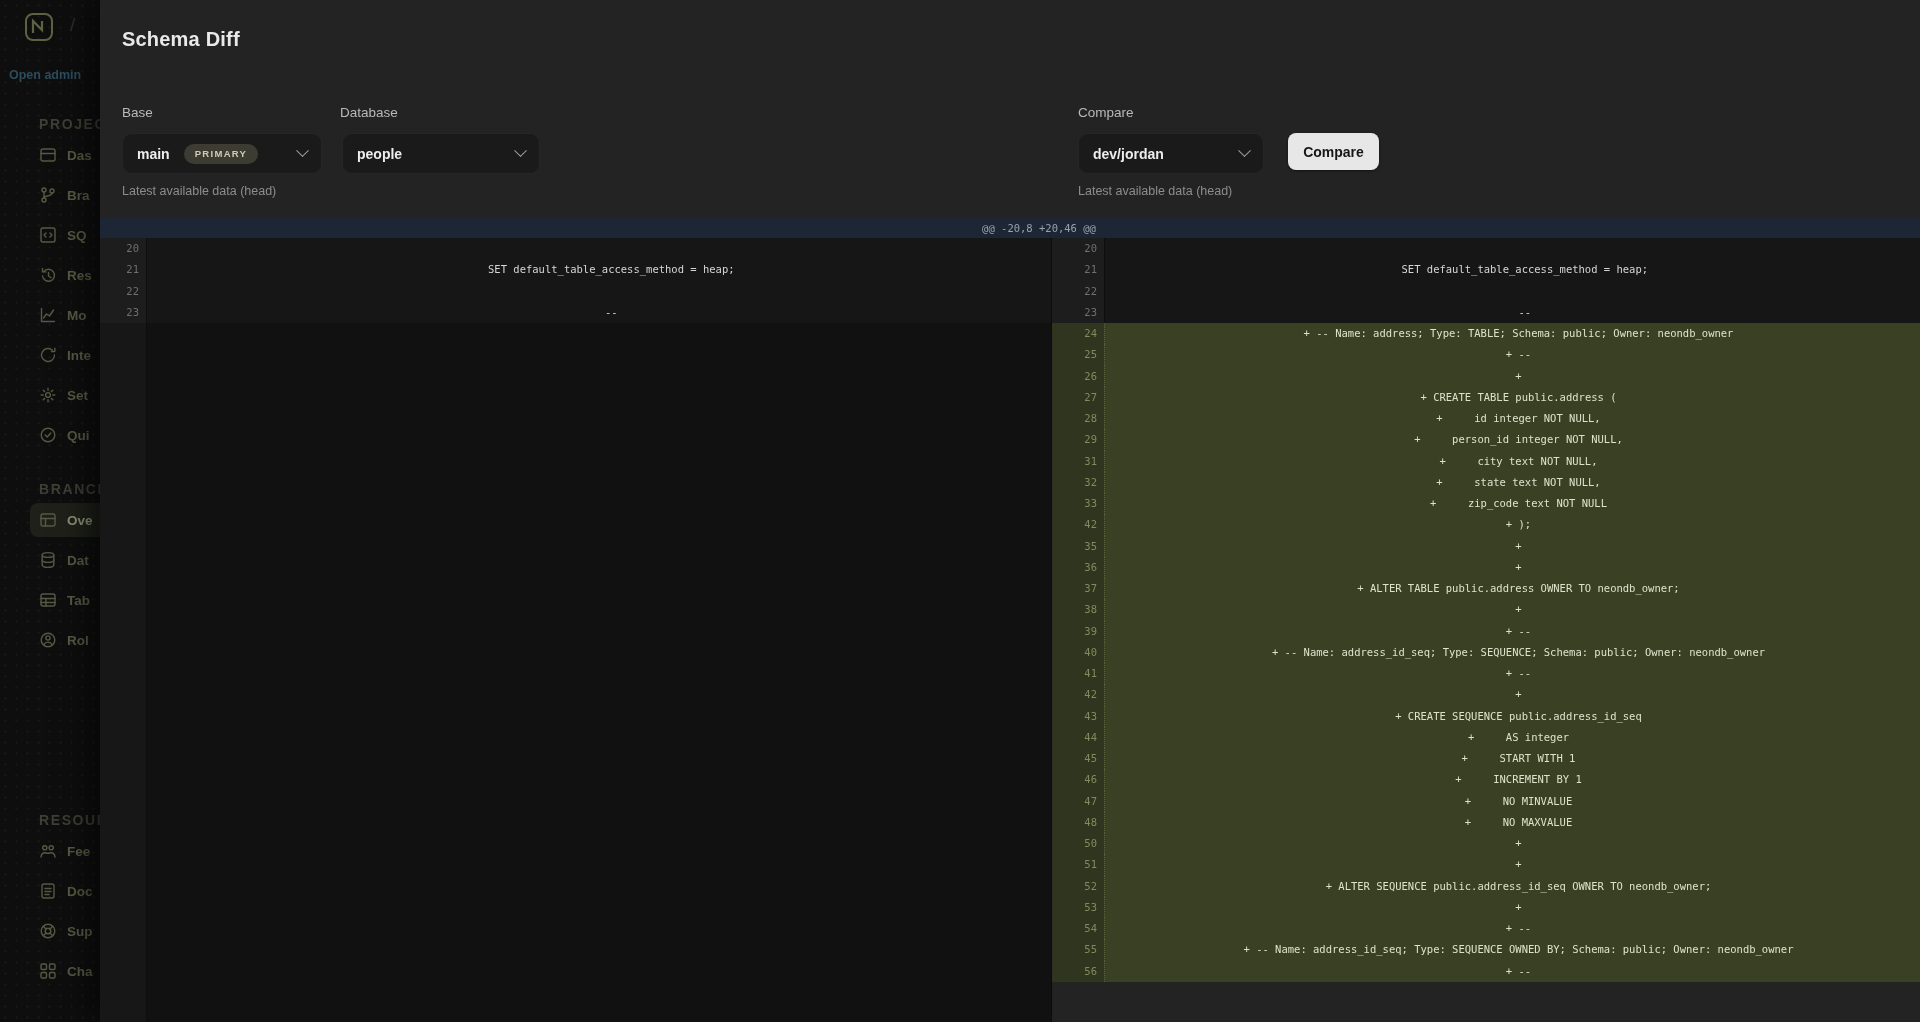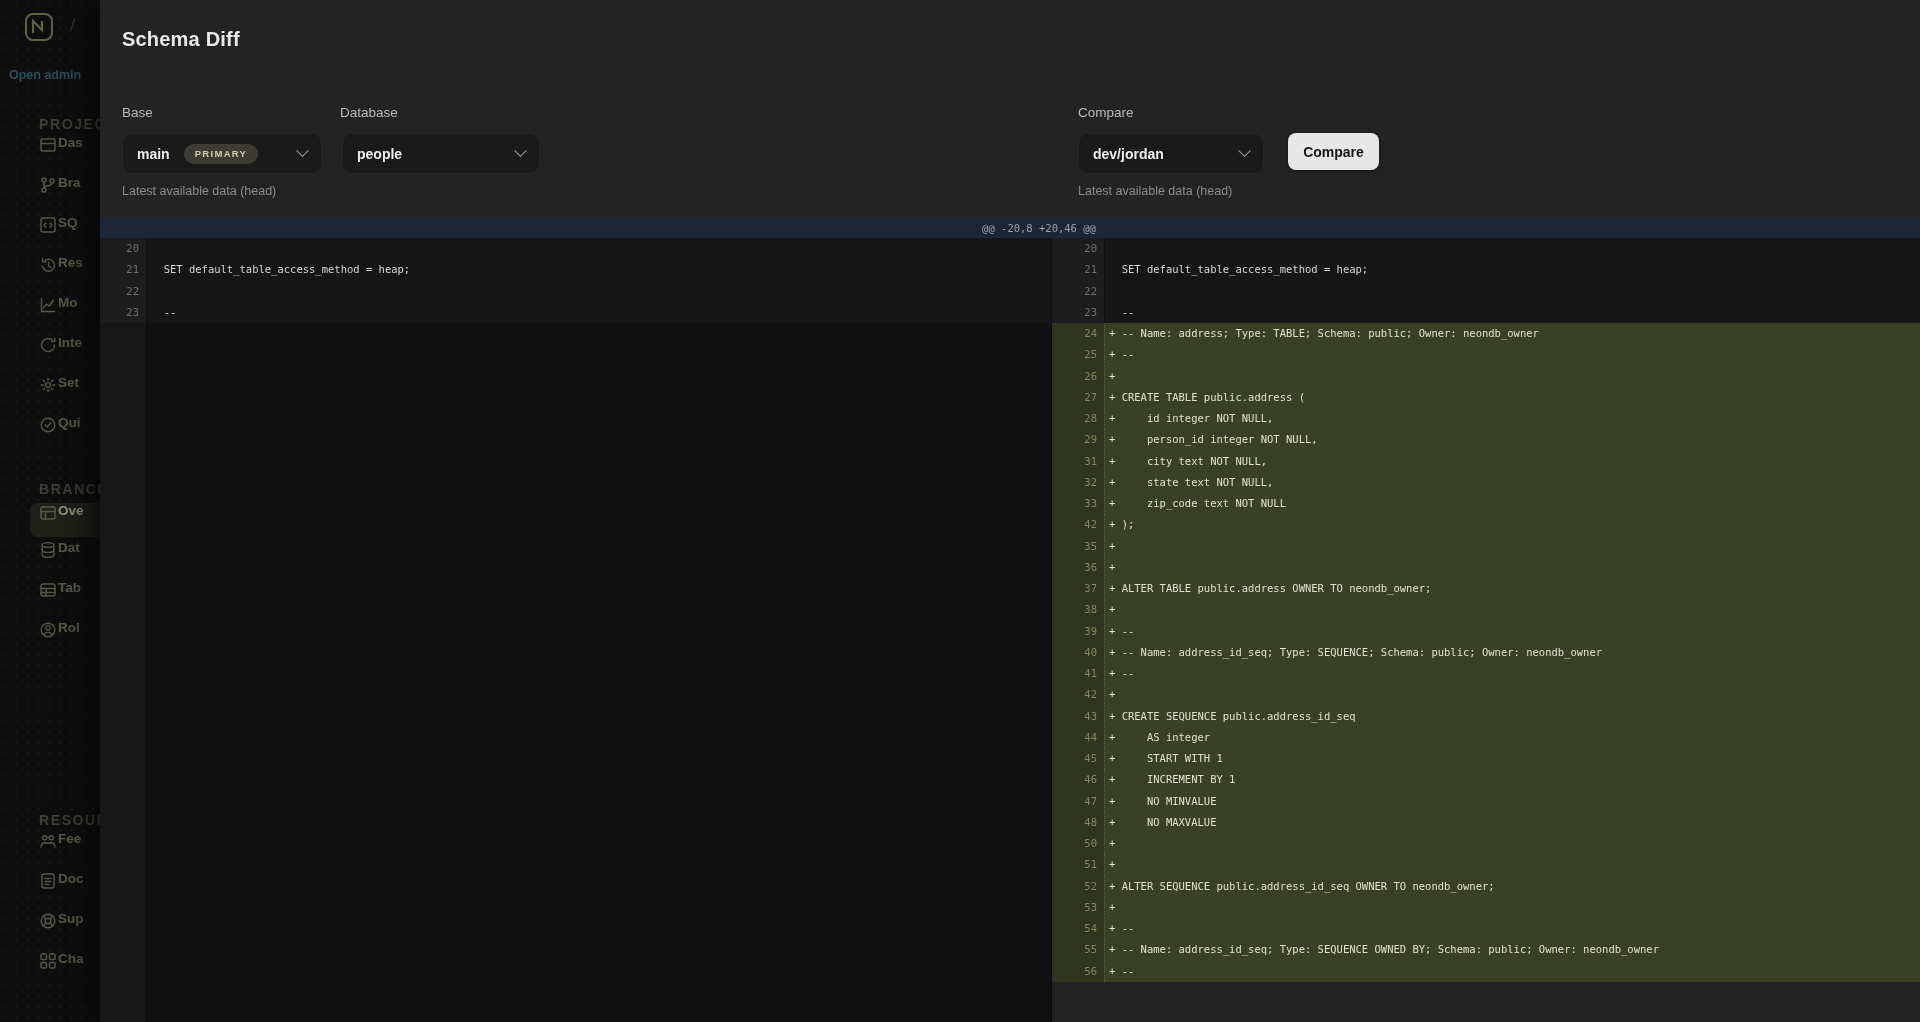--- a/index.html
+++ b/index.html
@@ -12,21 +12,21 @@
              background:#0e0e0e;
              background-image:radial-gradient(rgba(190,200,140,.05) 1px, transparent 1.2px);
              background-size:11px 11px; overflow:hidden; }
   .logo-box { position:absolute; left:24px; top:12px; width:30px; height:30px; color:#5d6242; }
   .crumb-slash { position:absolute; left:70px; top:14px; font-size:19px; color:#2e2e2e; }
   .open-admin { position:absolute; left:9px; top:68px; font-size:12.5px; font-weight:700;
                 color:#2d4c5d; text-decoration:none; white-space:nowrap; }
   .ssection { position:absolute; left:0; width:100px; }
   .shead { padding-left:39px; font-size:14px; letter-spacing:1.6px; font-weight:700;
            color:#3c4036; height:22px; line-height:22px; white-space:nowrap;text-align:right; }
-  .sitem { display:flex; align-items:flex-start; height:40px; padding-left:38px; gap:0;
+  .sitem { display:flex; align-items:center; height:40px; padding-left:38px; gap:9px;
            color:#565a44; white-space:nowrap; cursor:pointer; }
   .sitem .slabel { font-size:13.5px; font-weight:600; color:#575b45; }
   .sitem.sel { height:34px; margin:3px 0 3px 30px; padding-left:8px;
                background:#1e2019; border-radius:8px 0 0 8px; }
   .sitem.sel .slabel { color:#8d9076; }
   .sicon { width:20px; height:20px; flex:0 0 20px; }
   .sicon svg { width:20px; height:20px; stroke:currentColor; fill:none;
                stroke-width:1.4; stroke-linecap:round; stroke-linejoin:round; }
 
   
@@ -61,21 +61,21 @@
   .pane { overflow:hidden; display:flex; flex-direction:column; }
   .pane.left  { width:951px; }
   .pane.right { width:869px; border-left:1px solid #0c0c0c; }
 
   .dline { display:flex; height:21.25px; flex:0 0 21.25px;
            font-family:"DejaVu Sans Mono", monospace; font-size:10.5px; }
   .dline .ln { flex:0 0 46px; background:#1d1d1e; color:#6f6f6f; text-align:right;
                padding-right:7px; line-height:21.25px; }
   .pane.right .dline .ln { flex:0 0 52px; }
   .dline .code { flex:1; background:#161616; color:#d6d6d6; border-left:1px solid #0e0e0e;
-                 padding-left:4px; line-height:21.25px; white-space:pre; overflow:hidden; }
+                 padding-left:12px; line-height:21.25px; white-space:pre; overflow:hidden;text-align:center; }
   .dline.add .ln { background:#2f351e; color:#84895f; }
   .dline.add .code { background:#394024; color:#dfe2cb; border-left:1px dotted #59603a; }
   .dfill { display:flex; flex:1 1 auto; }
   .dfill .ln { flex:0 0 46px; background:#171718; }
   .dfill .code { flex:1; background:#111111; border-left:1px solid #0e0e0e; }
 </style>
 </head>
 <body>
 
 <div id="canvas">

